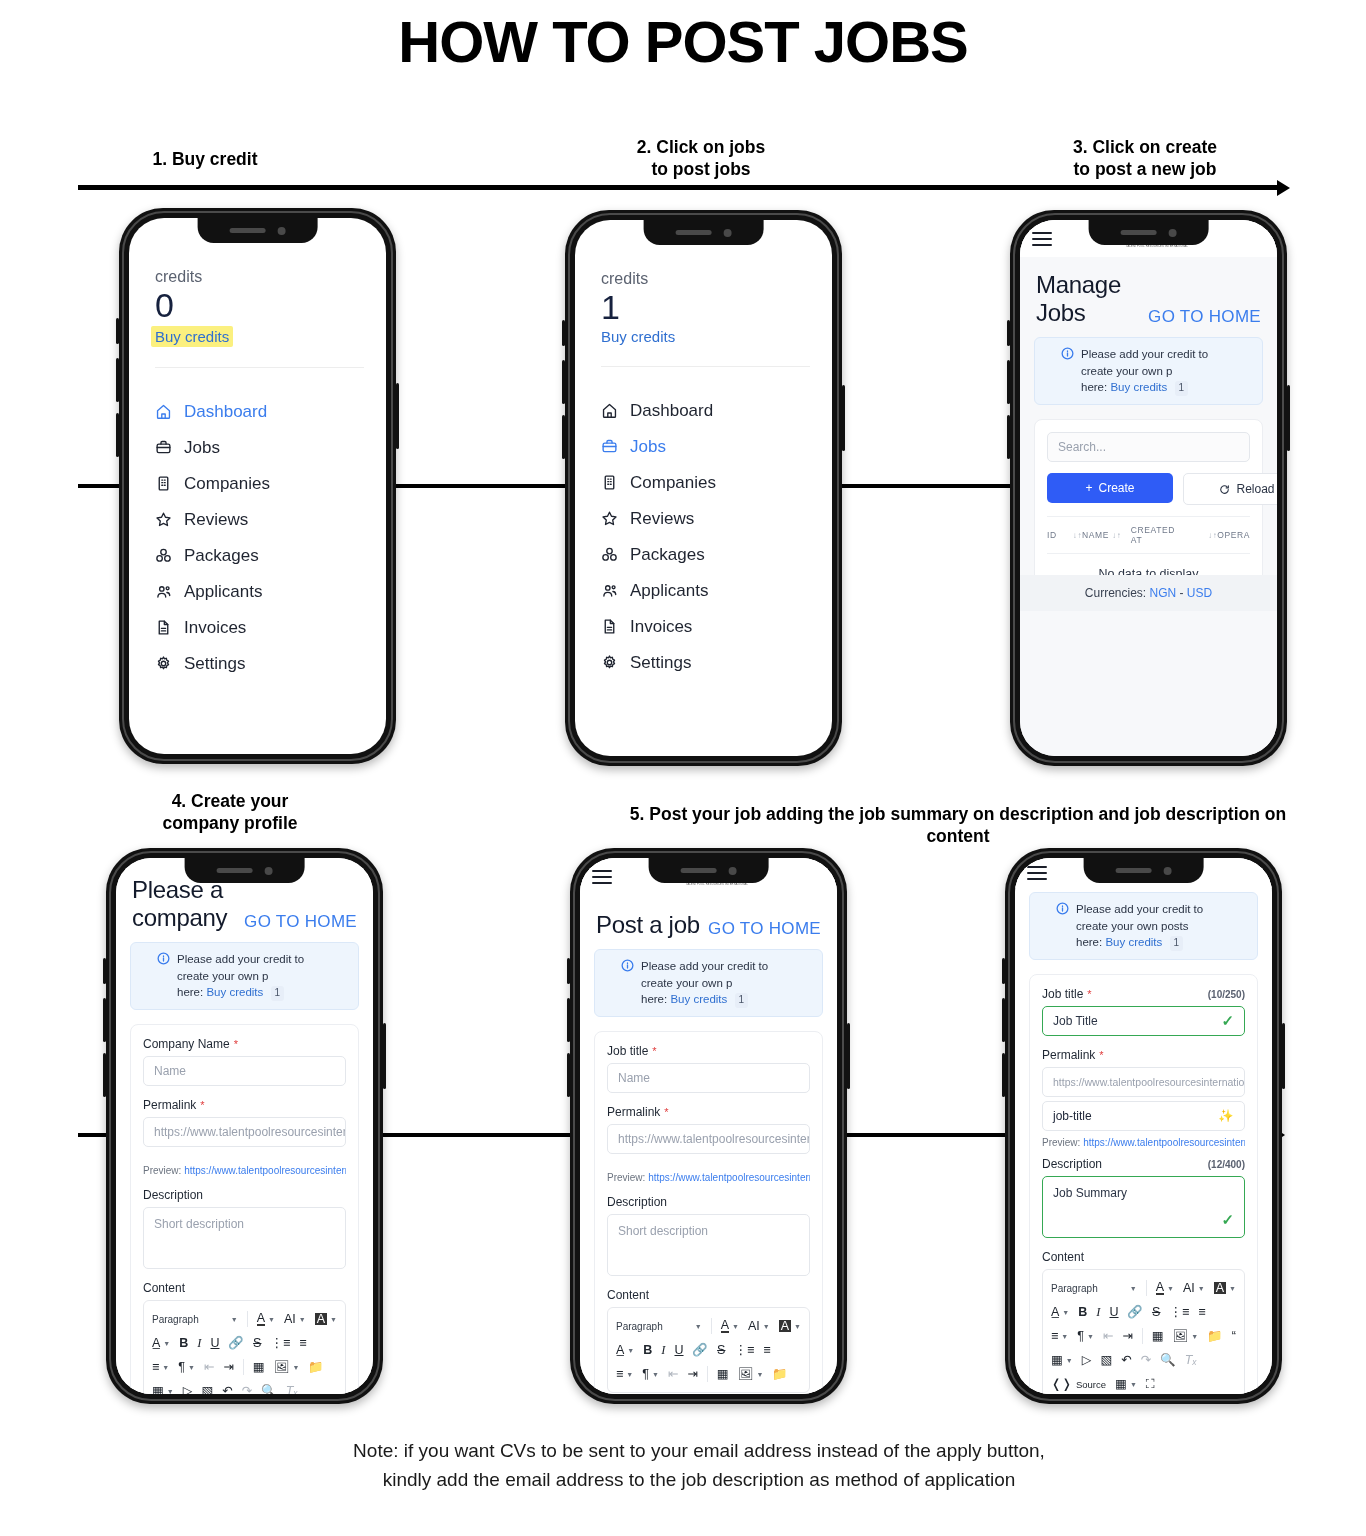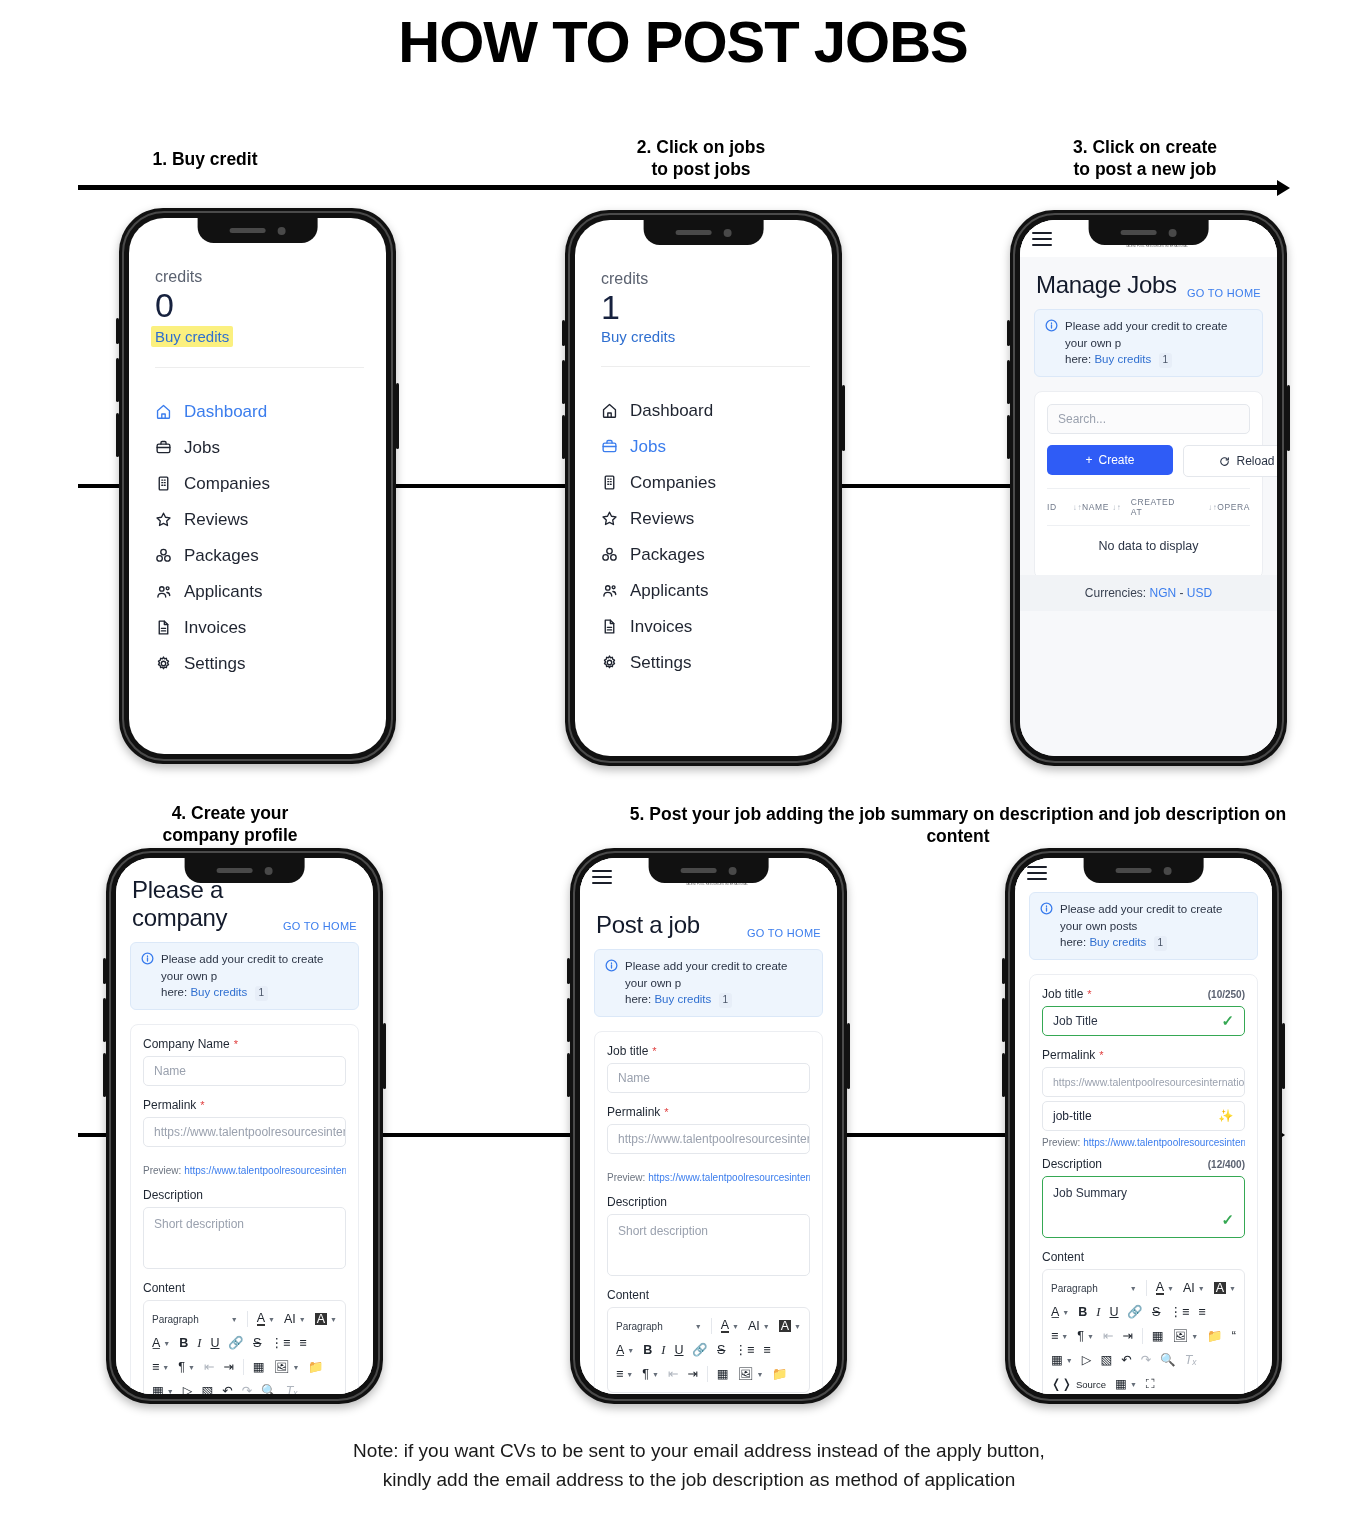--- a/index.html
+++ b/index.html
@@ -88,25 +88,25 @@
         display:flex;align-items:center;gap:3px;padding-top:6px;}
   .logo .mark{width:14px;height:9px;flex:0 0 14px;}
   .logo .wordmark{display:flex;flex-direction:column;align-items:flex-start;}
   .logo .wm1{font-size:8.5px;font-weight:bold;color:#1b35b0;letter-spacing:-.2px;
              border-bottom:1px solid #1b35b0;line-height:1.1;}
   .logo .wm2{font-size:2.6px;color:#4b4b4b;letter-spacing:.2px;}
 
   .pg-title-row{display:flex;align-items:flex-end;justify-content:space-between;
                 padding:14px 16px 8px 16px;}
   .pg-title{font-size:24px;color:#131a2b;font-weight:400;letter-spacing:-.3px;}
-  .go-home{font-size:11px;color:#3b7ded;letter-spacing:.3px;white-space:nowrap;}
+  .go-home{font-size:17px;color:#3b7ded;letter-spacing:.3px;white-space:nowrap;}
 
   .alert{
     margin:2px 14px 0 14px;background:#eef5fd;border:1px solid #dbe8f8;
-    border-radius:6px;padding:8px 10px;display:flex;gap:7px;font-size:11.5px;
+    border-radius:6px;padding:8px 26px;display:flex;gap:7px;font-size:11.5px;
     color:#2b3445;line-height:1.45;
   }
   .alert .info-ic{flex:0 0 13px;width:13px;height:13px;margin-top:1px;}
   .alert a{color:#2f6fd0;}
   .alert .badge{display:inline-block;background:#e7eef8;border-radius:3px;
                 padding:0 4px;font-size:10px;color:#4a5568;margin-left:4px;}
 
   .card{background:#fff;border:1px solid #eceef2;border-radius:8px;
         margin:14px;padding:12px;box-sizing:border-box;}
   .search-input{
@@ -190,21 +190,21 @@
   <div class="flow-line" style="left:78px;top:484px;width:64px;height:4px;"></div>
   <div class="flow-line" style="left:376px;top:484px;width:218px;height:4px;"></div>
   <div class="flow-line" style="left:822px;top:484px;width:218px;height:4px;"></div>
   <div class="arrow-head small" style="left:1276px;top:480px;"></div>
 
   <div class="flow-line" style="left:78px;top:1133px;width:50px;height:4px;"></div>
   <div class="flow-line" style="left:366px;top:1133px;width:218px;height:4px;"></div>
   <div class="flow-line" style="left:830px;top:1133px;width:190px;height:4px;"></div>
   <div class="arrow-head small" style="left:1276px;top:1129px;"></div>
 
-  <div class="step-label" style="left:110px;top:790px;width:240px;margin-top:12px;">4. Create your
+  <div class="step-label" style="left:110px;top:790px;width:240px;">4. Create your
 company profile</div>
   <div class="step-label" style="left:600px;top:803px;width:716px;">5. Post your job adding the job summary on description and job description on content</div>
 
   <div class="phone" style="left:119px;top:208px;width:277px;height:556px;">
     <div class="bezel"></div>
     <div class="side-btn l" style="top:110px;height:26px;"></div>
     <div class="side-btn l" style="top:150px;height:44px;"></div>
     <div class="side-btn l" style="top:205px;height:44px;"></div>
     <div class="side-btn r" style="top:175px;height:66px;"></div>
     <div class="screen">

